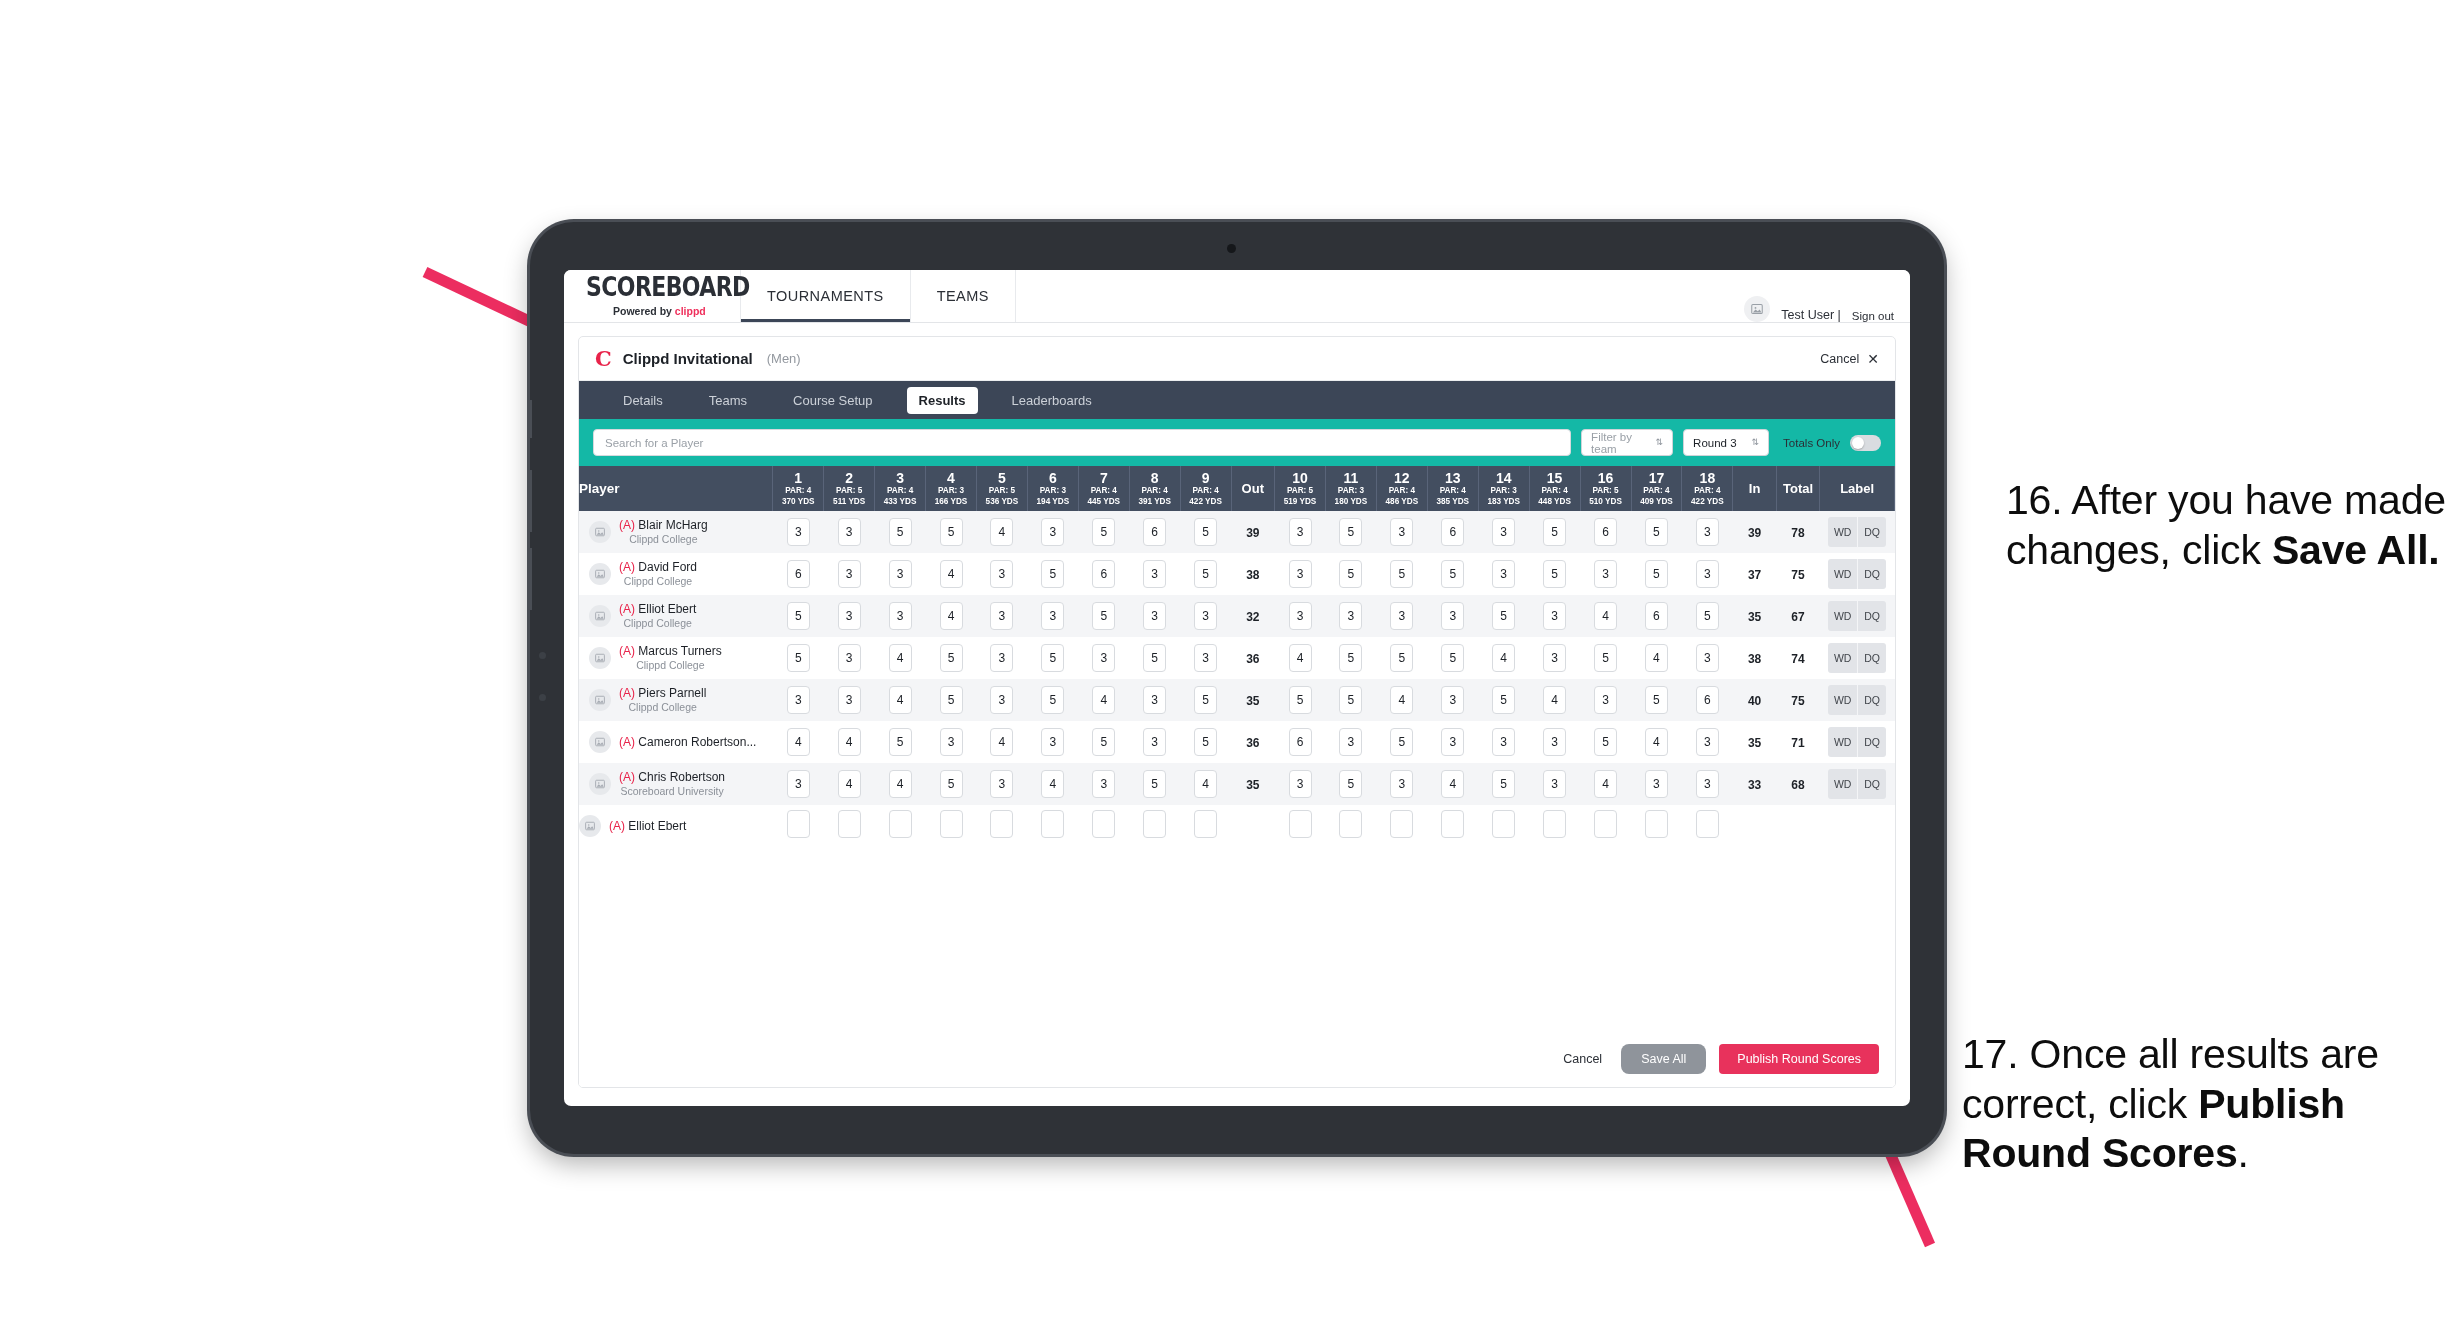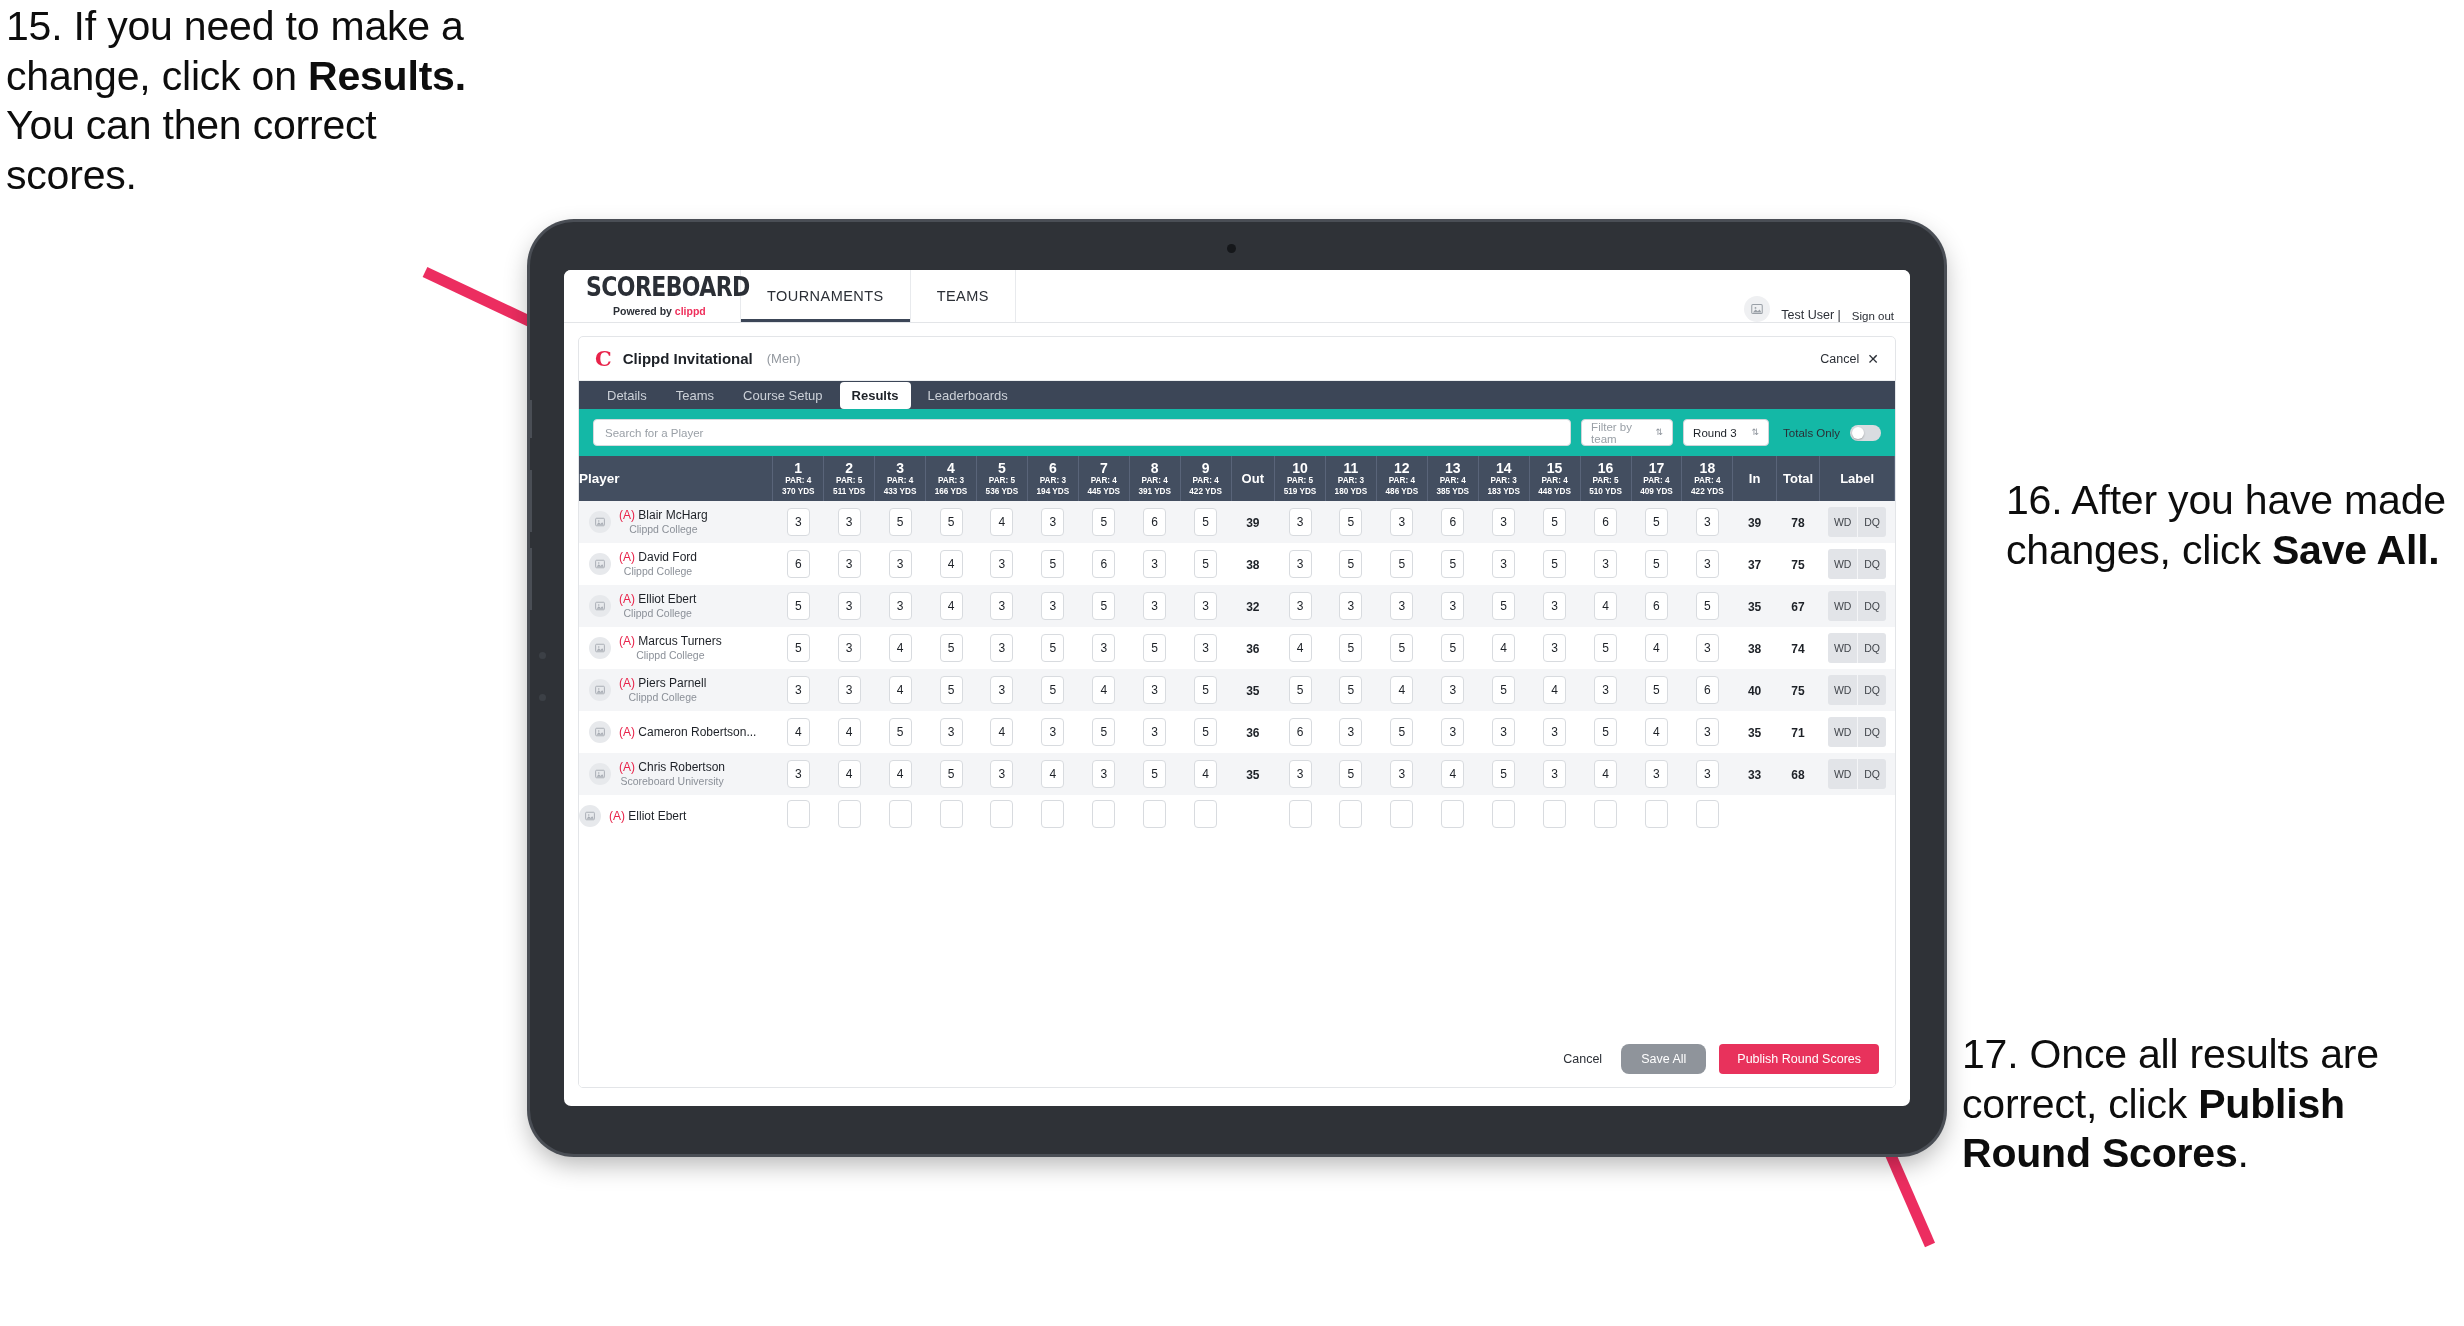--- a/index.html
+++ b/index.html
@@ -96,22 +96,22 @@
     border-bottom: 1px solid #eceef0;
   }
   .c-logo { font-family: "DejaVu Serif", serif; font-weight: 700; font-size: 21px; color: #e8234a; }
   .t-title { font-size: 15px; font-weight: 600; color: #1d2127; }
   .t-sub { font-size: 13px; color: #93989f; margin-left: 3px; }
   .cancel-x { margin-left: auto; display: flex; align-items: center; gap: 8px;
               font-size: 12.5px; color: #2b2f36; cursor: pointer; }
   .cancel-x .xg { font-size: 14px; }
 
   
-  #tabsbar { height: 28px; background: #3c4657; display: flex; align-items: center;
-             padding: 0 16px; gap: 5px; }
+  #tabsbar { height: 38px; background: #3c4657; display: flex; align-items: center;
+             padding: 0 32px; gap: 22px; }
   .ptab { font-size: 13px; color: #ccd1d8; padding: 6px 12px; border-radius: 4px; cursor: pointer; }
   .ptab.active { background: #ffffff; color: #1d2127; font-weight: 600; }
 
   
   #toolbar { height: 47px; display: flex; align-items: center; padding: 0 14px; gap: 10px;
              background: #14b8a6; }
   .search-box {
     flex: 1; height: 27px; border: 1px solid #d6d9dd; border-radius: 4px;
     display: flex; align-items: center; padding: 0 11px;
     font-size: 11.5px; color: #9aa0a7; background: #fff;
@@ -198,23 +198,20 @@
     <path d="M425 272 L855 475" stroke="#ec2d60" stroke-width="11" fill="none"></path>
     <path d="M874 486 L832 452 L845 494 Z" fill="#ec2d60"></path>
 
     <path d="M1925 740 L1728 935" stroke="#ec2d60" stroke-width="11" fill="none"></path>
     <path d="M1712 951 L1756 916 L1742 957 Z" fill="#ec2d60"></path>
 
     <path d="M1930 1245 L1845 1050" stroke="#ec2d60" stroke-width="11" fill="none"></path>
     <path d="M1838 1032 L1870 1075 L1827 1070 Z" fill="#ec2d60"></path>
   </svg>
 
-  <div class="anno" id="anno-15">
-    <span>15.</span><span> If you need to make a change, click on </span><b>Results.</b><span> You can then correct scores.</span>
-  </div>
 
   <div class="anno" id="anno-16">
     <span>16.</span><span> After you have made changes, click </span><b>Save All.</b>
   </div>
 
   <div class="anno" id="anno-17">
     <span>17.</span><span> Once all results are correct, click </span><b>Publish Round Scores</b><span>.</span>
   </div>
 
   <div id="tablet">

